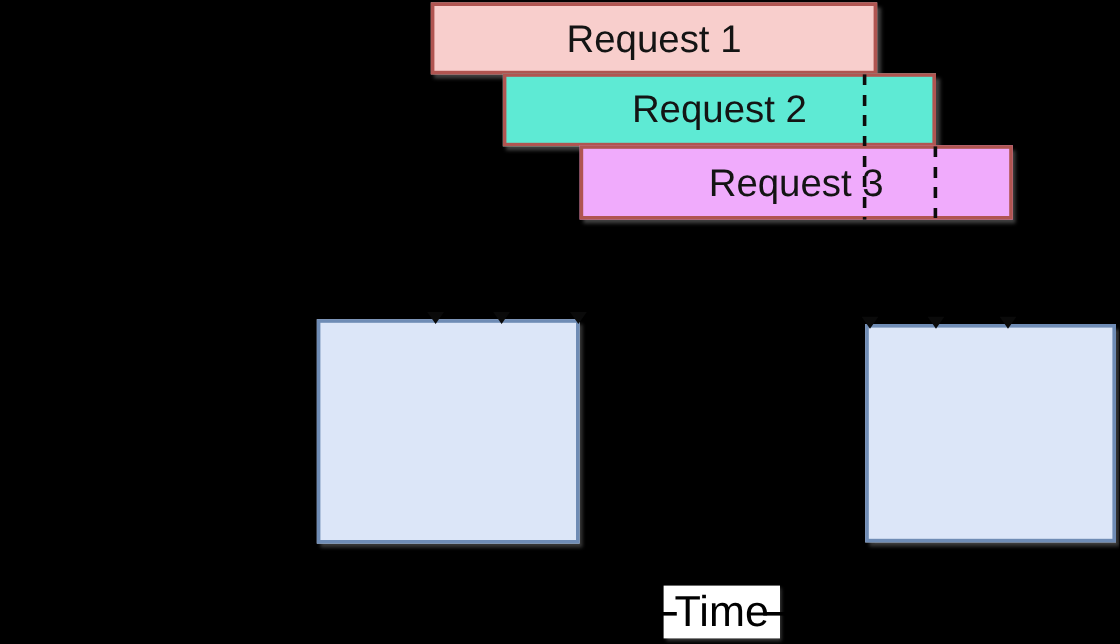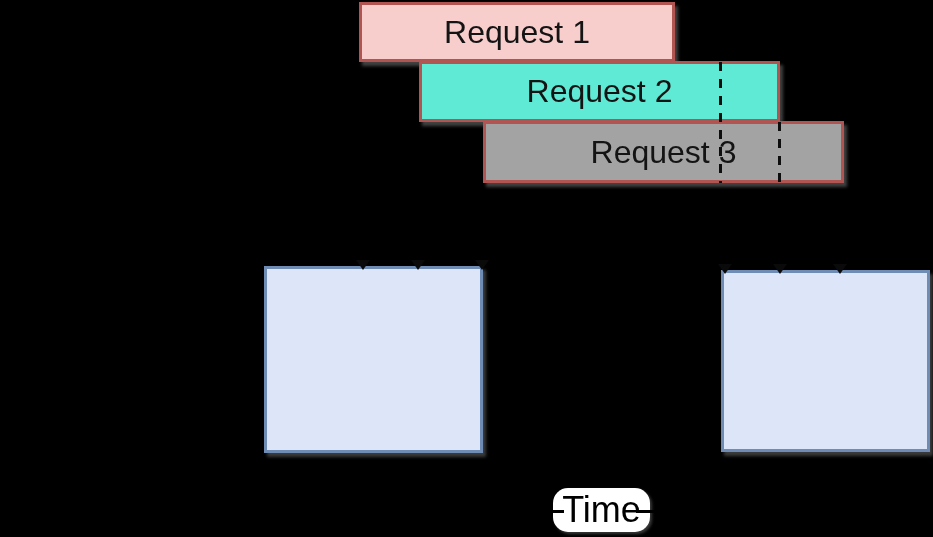--- a/index.html
+++ b/index.html
@@ -41,44 +41,43 @@
     z-index: 5;
   }
   .time-label {
     position: absolute;
     display: flex;
     align-items: center;
     justify-content: center;
     font-size: 36px;
     z-index: 3;
     box-shadow: 2px 2px 3px rgba(130,130,130,0.45);
-    border-radius: 15px;
   }
   .axis-stub {
     position: absolute;
     height: 3px;
     z-index: 4;
   }
 </style>
 </head>
 <body>
 
 <div class="stage">
   <div id="boxes-layer">
       <div class="batch-box" style="left: 264px; top: 266px; width: 219px; height: 187px; background: rgb(220, 230, 248); border: 3px solid rgb(111, 140, 181);"></div>
       <div class="batch-box" style="left: 721px; top: 270px; width: 209px; height: 182px; background: rgb(220, 230, 248); border: 3px solid rgb(111, 140, 181);"></div>
     </div>
   <div id="bars-layer">
-      <div class="bar" style="left: 359px; top: 2px; width: 316px; height: 60px; background: rgb(248, 206, 204); border: 3px solid rgb(176, 85, 81); color: rgb(20, 20, 20);">
+      <div class="bar" style="left: 359px; top: 2px; width: 372px; height: 60px; background: rgb(248, 206, 204); border: 3px solid rgb(176, 85, 81); color: rgb(20, 20, 20);">
         <span>Request 1</span>
       </div>
       <div class="bar" style="left: 419px; top: 61px; width: 361px; height: 61px; background: #5eead4; border: 3px solid rgb(176, 85, 81); color: rgb(20, 20, 20);">
         <span>Request 2</span>
       </div>
-      <div class="bar" style="left: 483px; top: 121px; width: 361px; height: 62px; background: #a3a3a3; border: 3px solid rgb(176, 85, 81); color: rgb(20, 20, 20);">
+      <div class="bar" style="left: 483px; top: 121px; width: 361px; height: 62px; background: #f0abfc; border: 3px solid rgb(176, 85, 81); color: rgb(20, 20, 20);">
         <span>Request 3</span>
       </div>
     </div>
   <div id="lines-layer">
       <div class="dash-line" style="left: 719px; top: 62px; height: 121px; background: repeating-linear-gradient(rgb(13, 13, 13) 0px, rgb(13, 13, 13) 9px, transparent 9px, transparent 17px);"></div>
       <div class="dash-line" style="left: 778px; top: 122px; height: 61px; background: repeating-linear-gradient(rgb(13, 13, 13) 0px, rgb(13, 13, 13) 9px, transparent 9px, transparent 17px);"></div>
     </div>
   <div id="arrowheads-layer">
       <div class="arrowhead" style="left: 356px; top: 260px; border-top: 10px solid rgb(10, 10, 10);"></div>
       <div class="arrowhead" style="left: 411px; top: 260px; border-top: 10px solid rgb(10, 10, 10);"></div>

